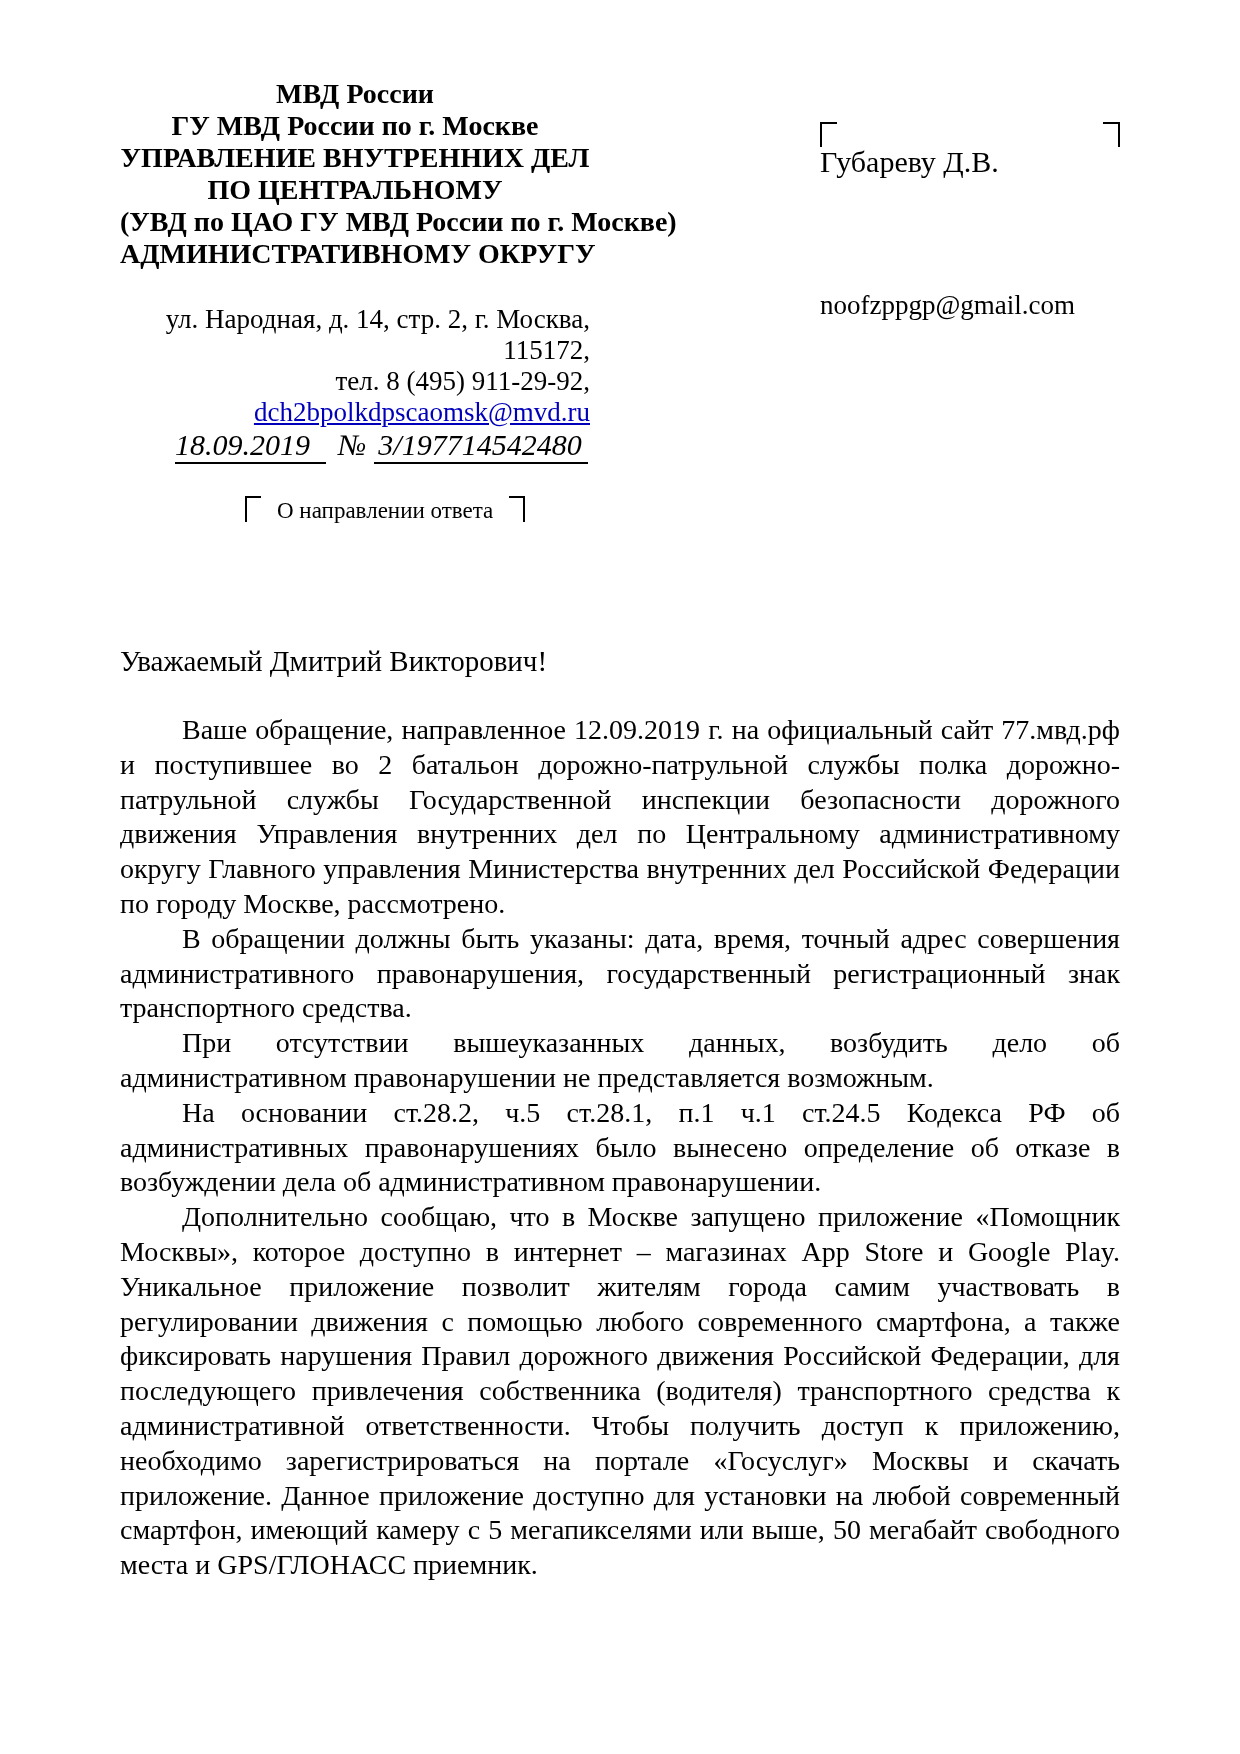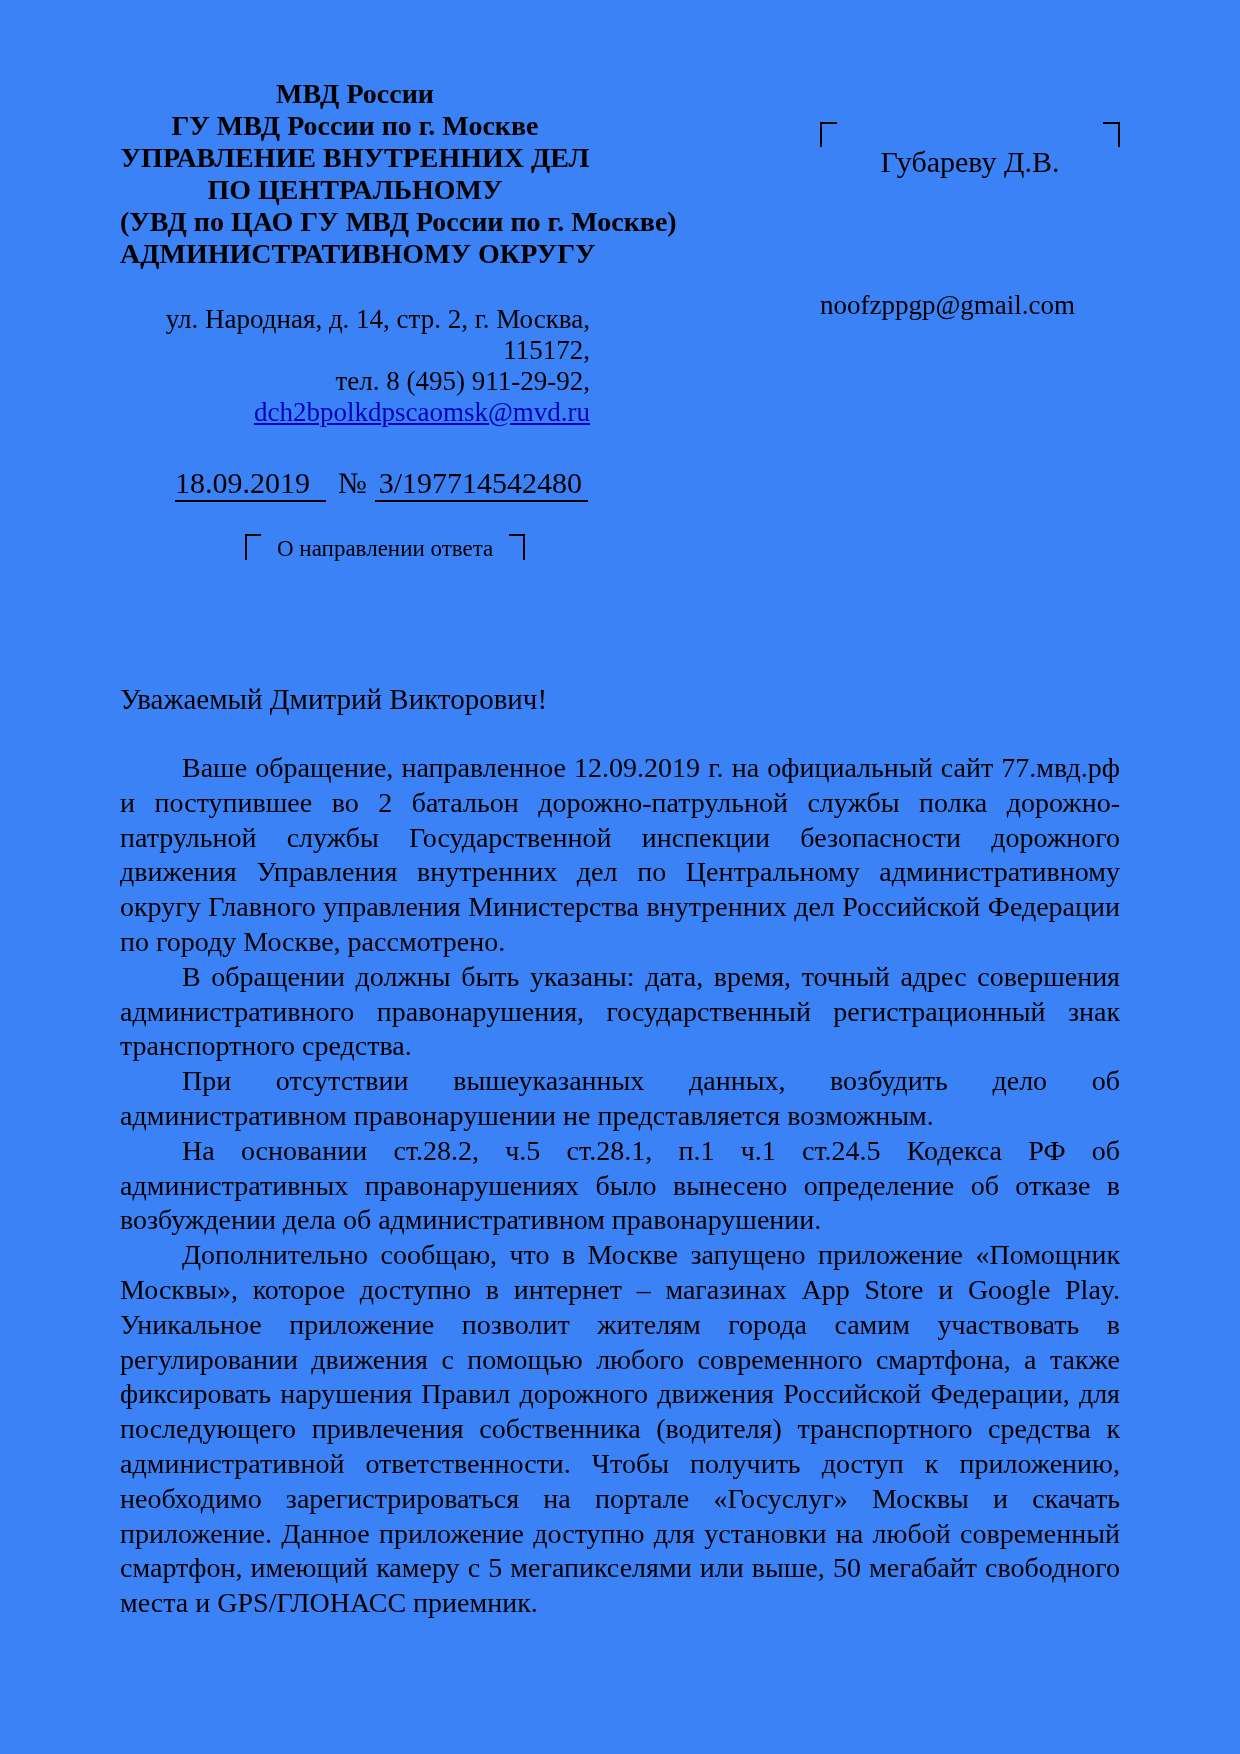--- a/index.html
+++ b/index.html
@@ -1,57 +1,57 @@
 <!DOCTYPE html>
 <html lang="ru" style="--link: #0000bb;"><head>
 <meta charset="utf-8">
 <style>
   html,body{margin:0;padding:0;background:#e8e8e8;}
   .page{
     position:relative;
     width:1240px;height:1754px;
     margin:0 auto;
-    background:#3b82f6;
+    background:#ffffff;
     box-sizing:border-box;
     padding:78px 120px 0 120px;
     font-family:"Liberation Serif","DejaVu Serif",serif;
     color:#000;
     overflow:hidden;
   }
   
   .header-row{display:flex;align-items:flex-start;}
   .letterhead{width:470px;text-align:center;flex:0 0 auto;}
   .org-line{font-weight:bold;font-size:28px;line-height:32px;white-space:nowrap;}
   .contact-block{margin-top:34px;font-size:27px;line-height:31px;text-align:right;}
   .contact-block a{color:var(--link,#0000bb);text-decoration:underline;}
   .ref-line{
-    margin-top:38px;
     text-align:left;
     padding-left:55px;
     font-size:30px;line-height:34px;
     white-space:nowrap;
+    font-style:italic;
   }
   .u-field{border-bottom:2px solid #000;display:inline-block;}
   .ref-date{padding-right:16px;margin-right:12px;}
   .ref-no{margin-right:8px;}
   .ref-num{padding:0 6px 0 4px;}
   .subject-row{
     margin-top:32px;
     padding-left:125px;
     display:flex;align-items:flex-start;gap:16px;
     font-size:23px;line-height:30px;
   }
   .cb{display:inline-block;width:14px;height:24px;flex:0 0 auto;}
   .cb-l{border-left:2px solid #000;border-top:2px solid #000;}
   .cb-r{border-right:2px solid #000;border-top:2px solid #000;}
   
   .addressee{margin-left:auto;width:300px;flex:0 0 auto;}
   .addr-brackets{margin-top:44px;display:flex;justify-content:space-between;}
   .addr-brackets .cb{width:15px;height:23px;}
-  .addr-name{text-align:center;font-size:30px;line-height:34px;margin-top:-2px;}
+  .addr-name{font-size:30px;line-height:34px;margin-top:-2px;}
   .addr-email{text-align:left;font-size:27px;line-height:31px;margin-top:111px;}
   
   .salutation{
     margin-top:118px;
     text-align:left;
     font-size:29px;line-height:35px;
   }
   .body-text{margin-top:34px;font-size:28px;line-height:34.8px;}
   .body-text p{
     margin:0;

